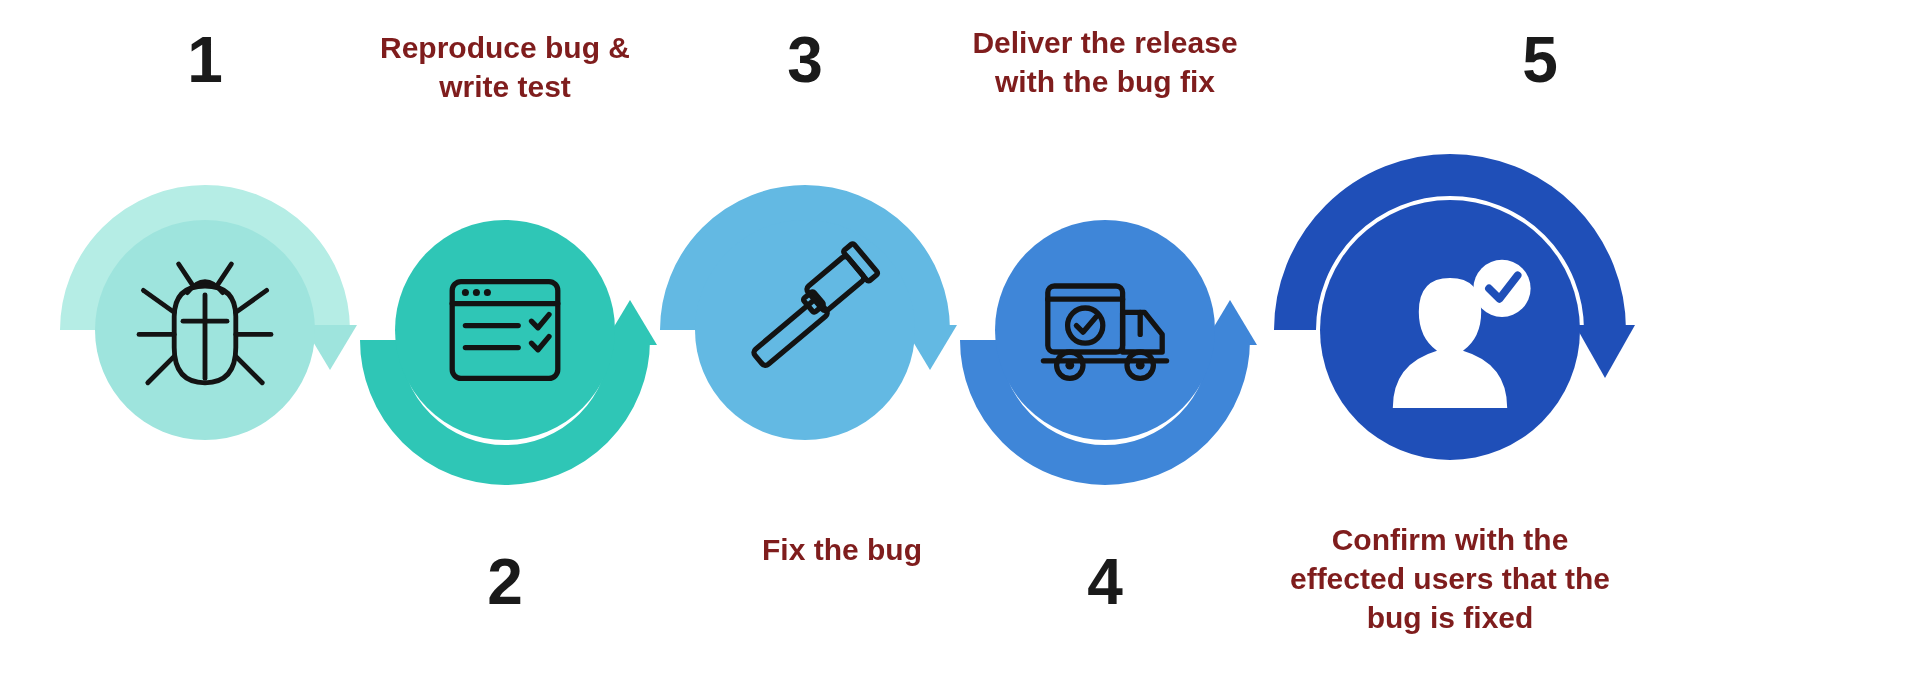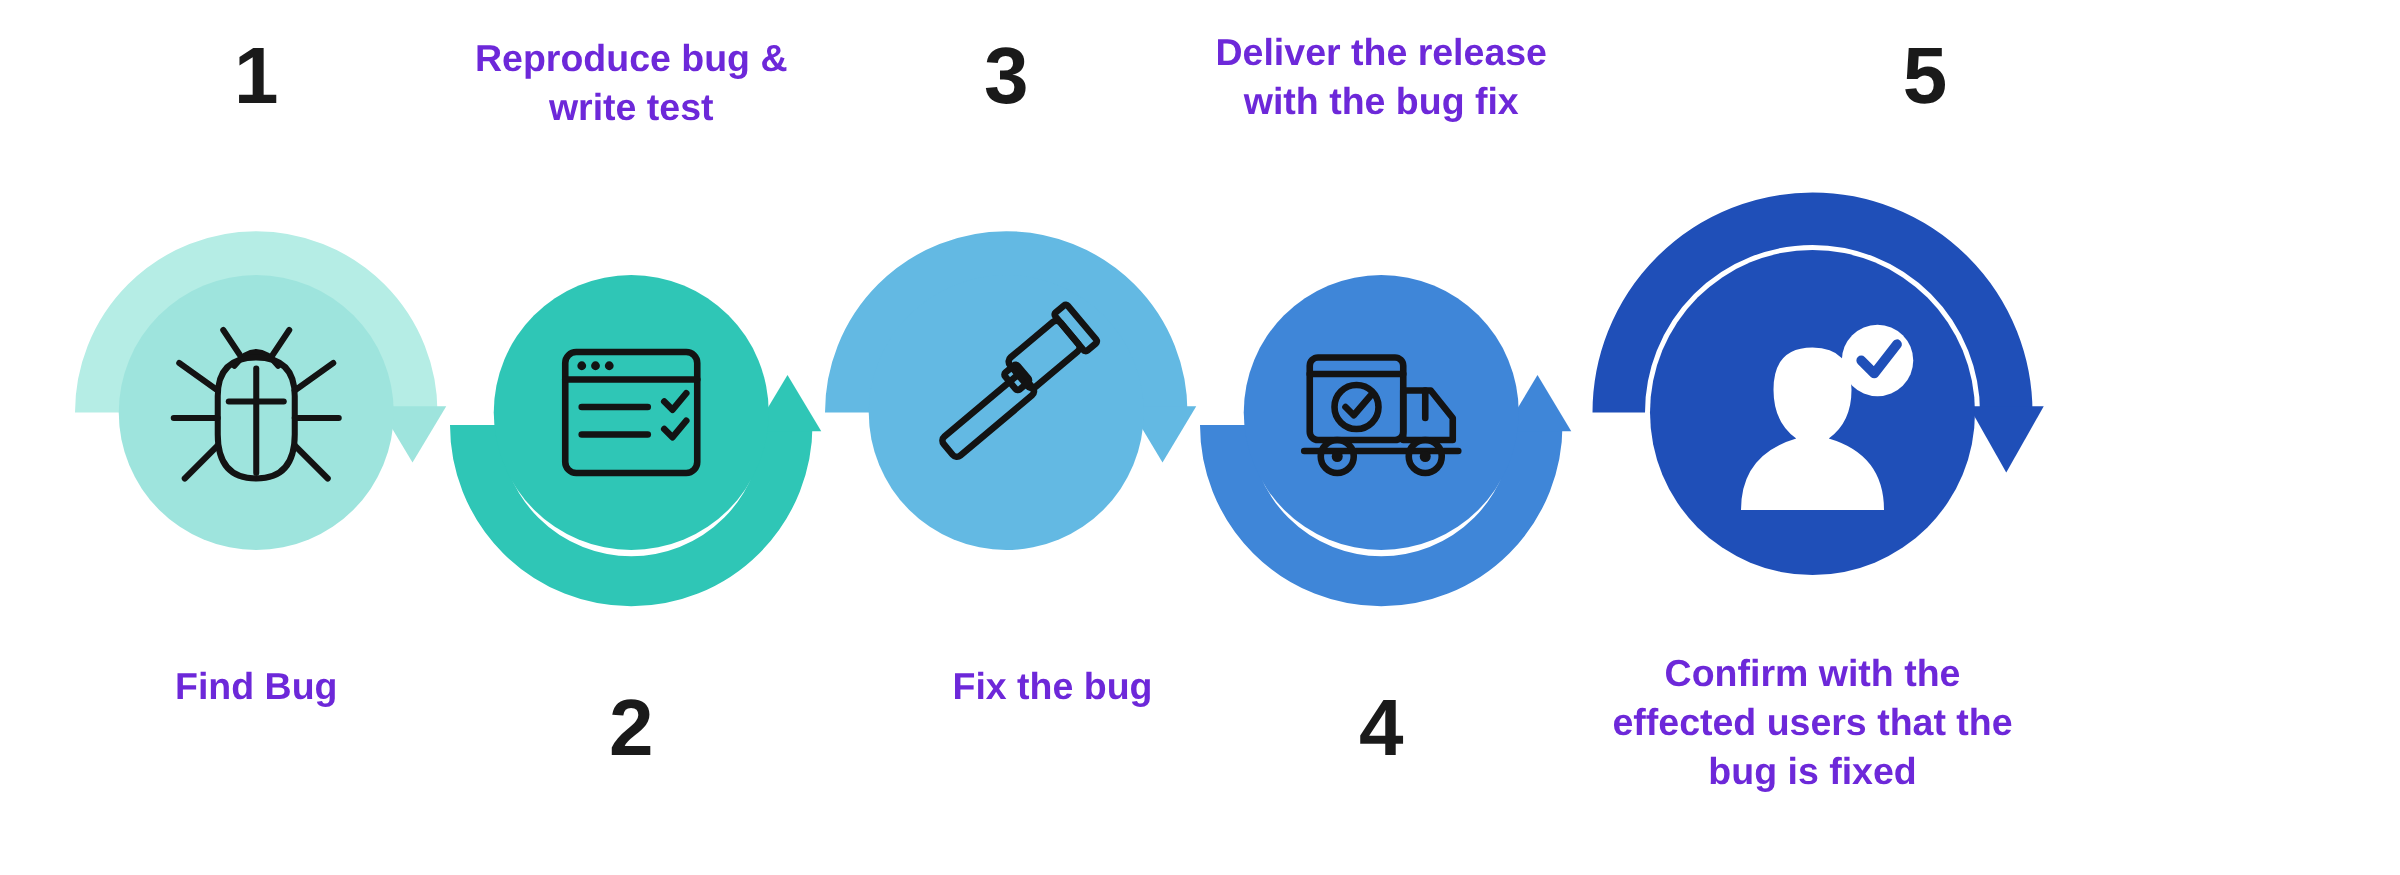--- a/index.html
+++ b/index.html
@@ -20,21 +20,21 @@
     color: #1a1a1a;
     text-align: center;
   }
   .label-below,
   .label-above,
   .label-multi {
     font-weight: 700;
     font-size: 30px;
     line-height: 1.3;
     text-align: center;
-    color: #6d28d9;
+    color: #7f1d1d;
   }
   .circle {
     border-radius: 50%;
   }
   
   .arc svg { display:block; }
 </style>
 </head>
 <body>
 
@@ -183,21 +183,20 @@
       <polyline points="65,34 69,38 76,29" fill="none" stroke="#1f4fb8" stroke-width="3" stroke-linecap="round" stroke-linejoin="round"></polyline>
     </svg>
   </div>
 
   <div class="abs num" style="left:165px; top:28px; width:80px;">1</div>
   <div class="abs num" style="left:465px; top:550px; width:80px;">2</div>
   <div class="abs num" style="left:765px; top:28px; width:80px;">3</div>
   <div class="abs num" style="left:1065px; top:550px; width:80px;">4</div>
   <div class="abs num" style="left:1500px; top:28px; width:80px;">5</div>
 
-  <div class="abs label-below" style="left:95px; top:530px; width:220px;">Find Bug</div>
 
   <div class="abs label-above" style="left:370px; top:28px; width:270px;">Reproduce bug &amp; write test</div>
 
   <div class="abs label-below" style="left:732px; top:530px; width:220px;">Fix the bug</div>
 
   <div class="abs label-above" style="left:965px; top:23px; width:280px;">Deliver the release with the bug fix</div>
 
   <div class="abs label-multi" style="left:1280px; top:520px; width:340px;">Confirm with the effected users that the bug is fixed</div>
 
 </div>

